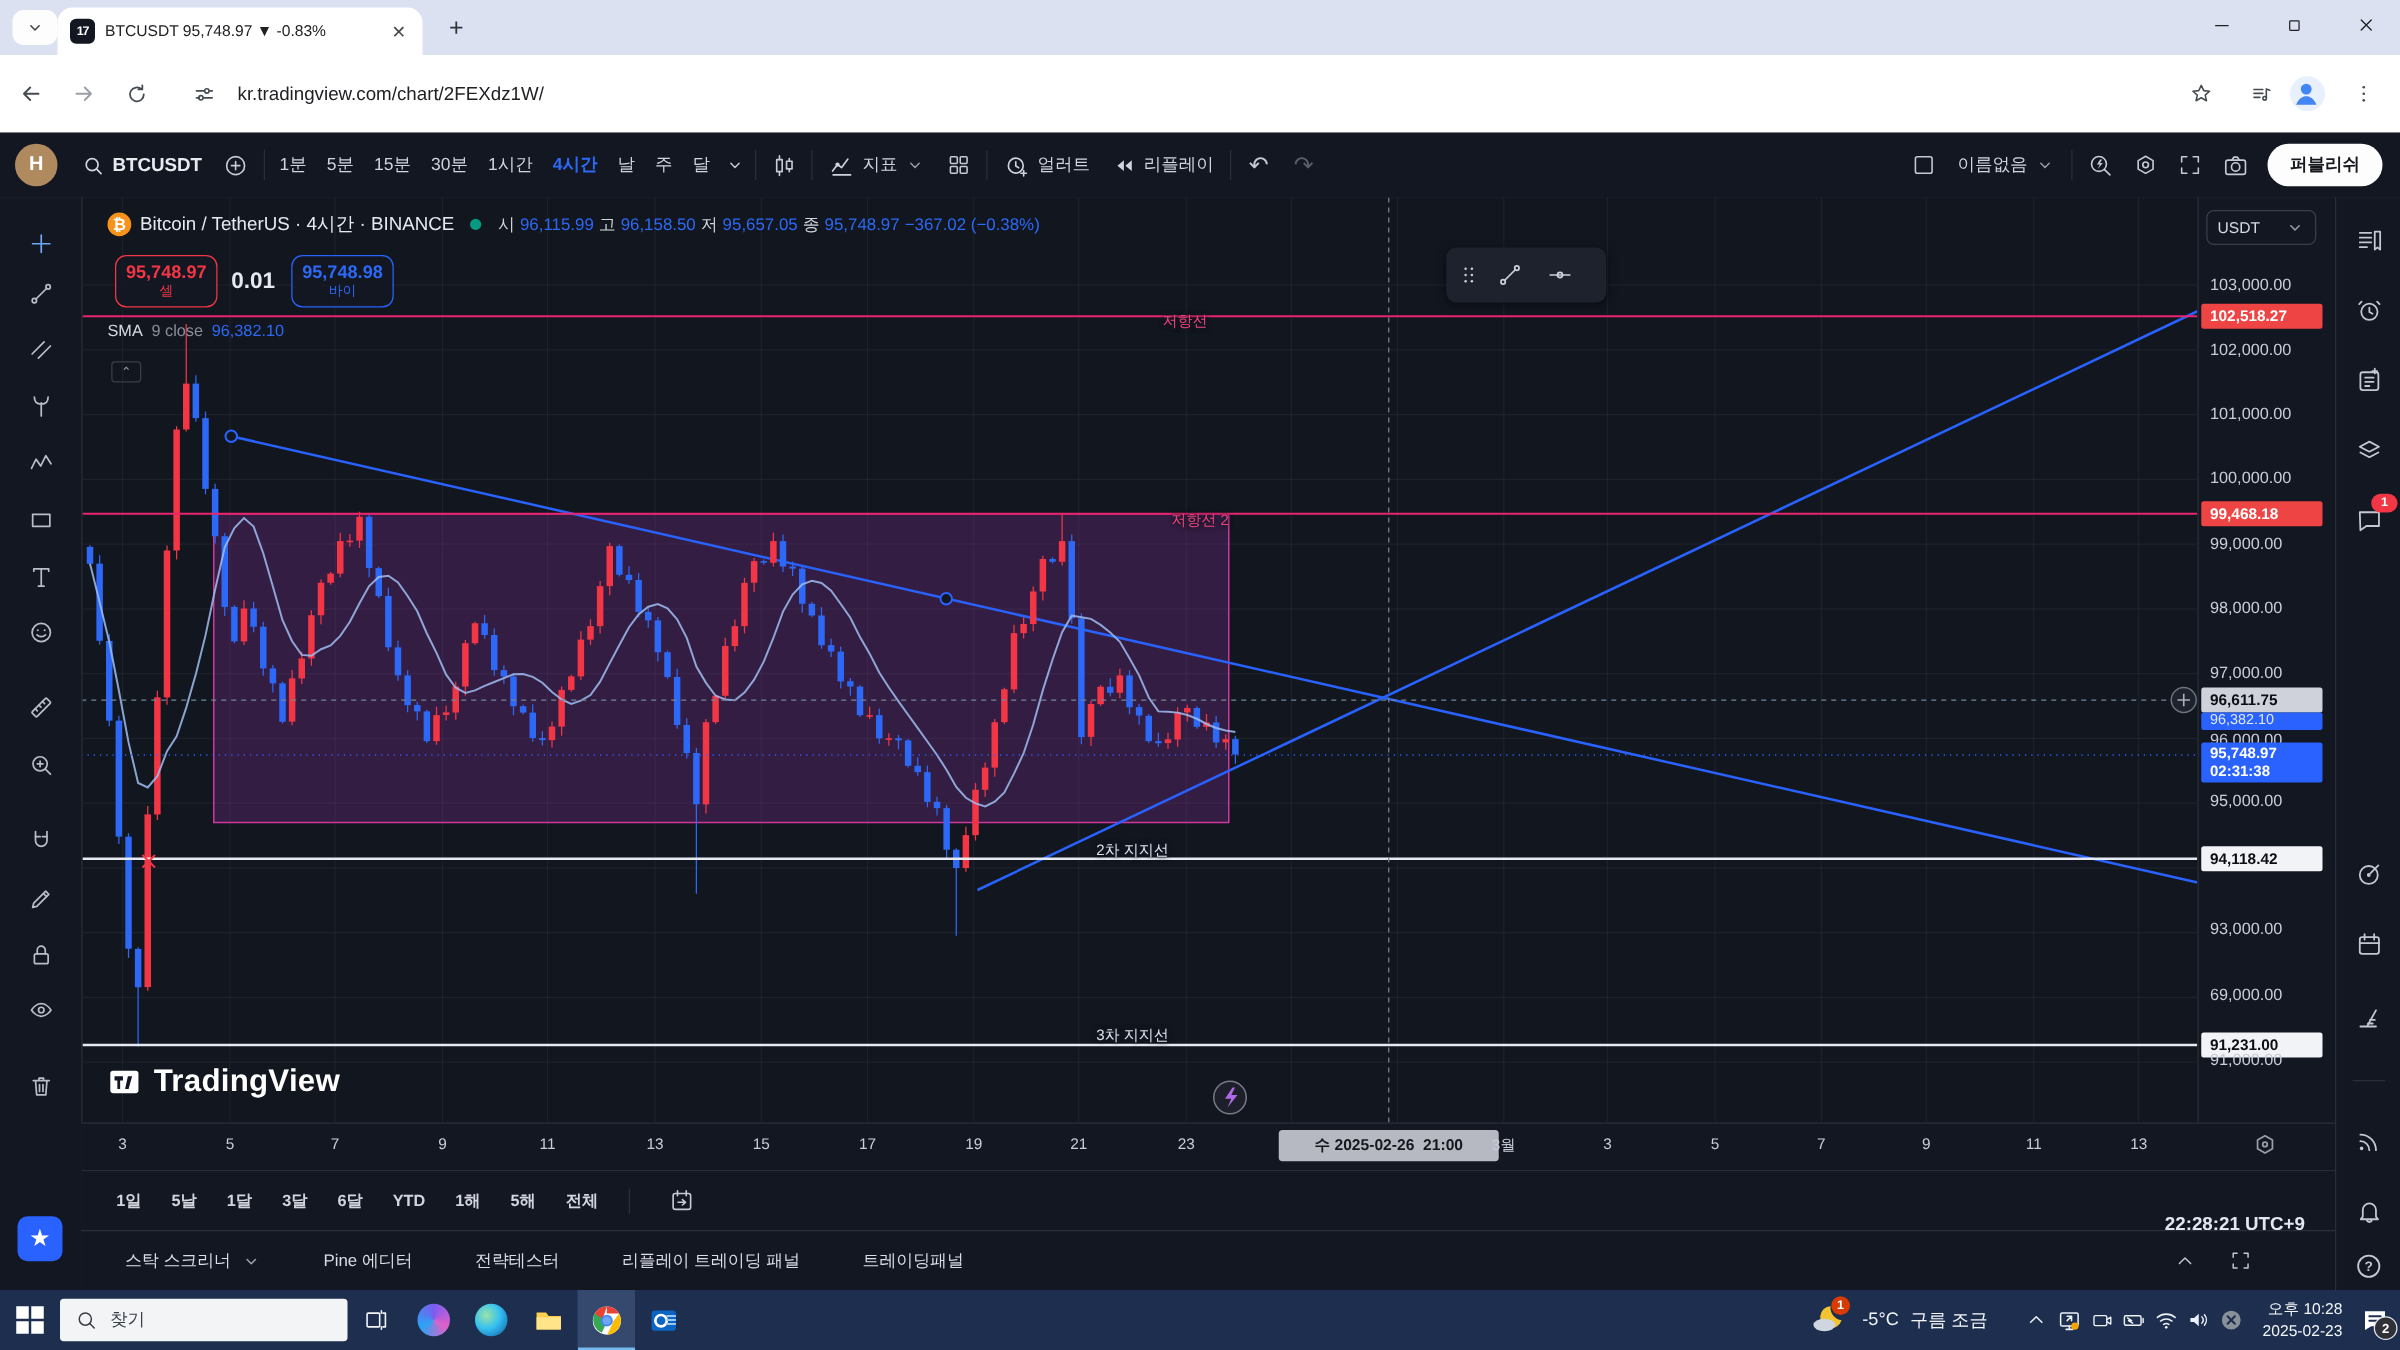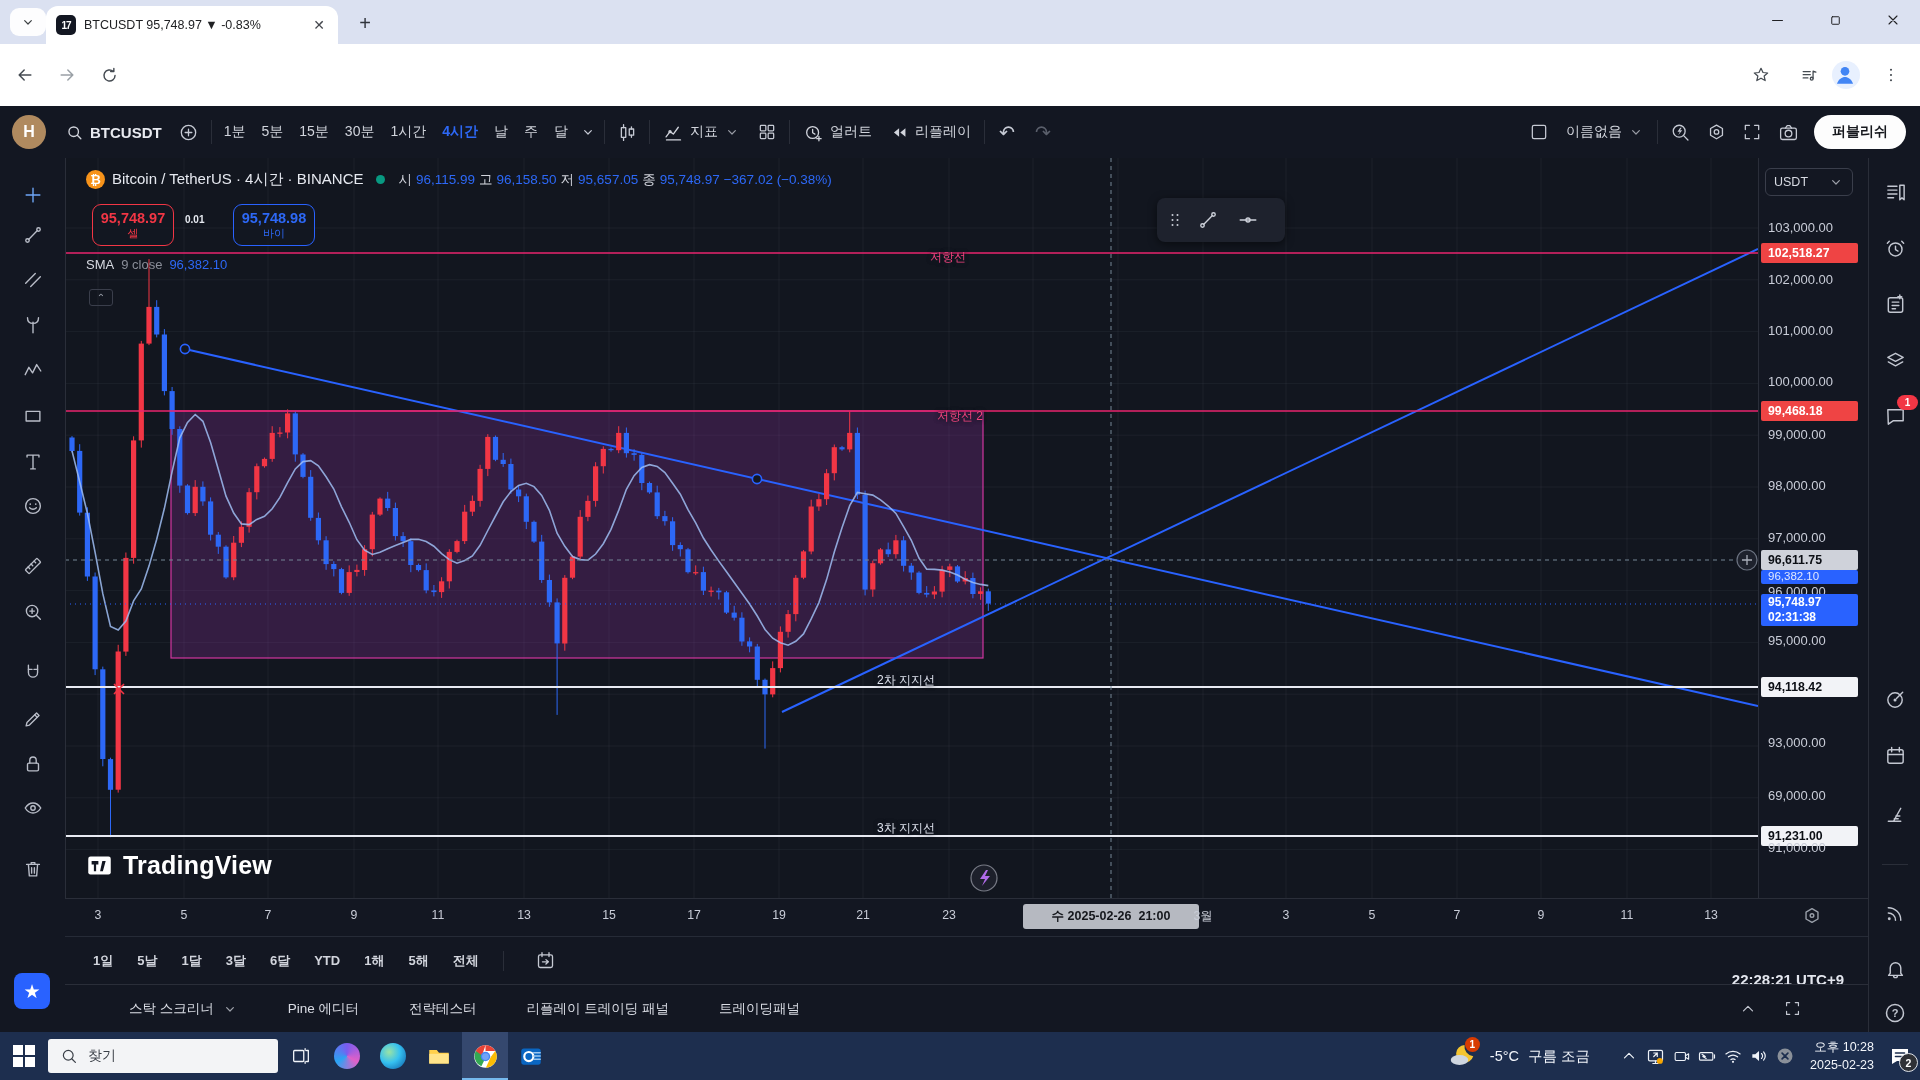--- a/index.html
+++ b/index.html
@@ -86,21 +86,21 @@
     display:flex;align-items:center;justify-content:center;}
   .greendot{width:9px;height:9px;border-radius:50%;background:#089981;margin:0 6px;}
   .ohlc{font-size:13.5px;color:#d1d4dc;display:flex;gap:4px;align-items:center;}
   .bv{color:#2d68f6;}
   .obtn{position:absolute;width:80px;height:40px;border-radius:9px;background:rgba(19,23,34,.85);display:flex;
     flex-direction:column;align-items:center;justify-content:center;line-height:1.15;}
   .obtn .v{font-size:14.5px;font-weight:bold;}
   .obtn .l{font-size:11px;}
   .sell{border:1.5px solid #f23645;color:#f23645;left:27px;top:46px;}
   .buy{border:1.5px solid #2962ff;color:#2d68f6;left:168px;top:46px;}
-  .spread{position:absolute;left:120px;top:56px;font-size:10px;font-weight:bold;color:#e6e9f0;}
+  .spread{position:absolute;left:120px;top:56px;font-size:18px;font-weight:bold;color:#e6e9f0;}
   .smarow{position:absolute;left:21px;top:99px;font-size:13px;display:flex;gap:7px;align-items:center;}
   .collapse{position:absolute;left:24px;top:131px;width:22px;height:15px;border:1px solid #3a3e4b;border-radius:3px;
     color:#9aa0aa;font-size:10px;display:flex;align-items:center;justify-content:center;}
   .anno{position:absolute;font-size:12px;white-space:nowrap;text-shadow:0 0 4px #131722,0 0 4px #131722;}
   .anno.pink{color:#f0437e;}
   .anno.white{color:#dfe3ee;}
   .wm{position:absolute;left:21px;top:693px;display:flex;align-items:center;gap:10px;color:#fff;}
   .wm .wmt{font-size:25px;font-weight:bold;letter-spacing:.2px;}
   .floattool{position:absolute;left:1092px;top:40px;width:128px;height:44px;background:#1e222d;border-radius:8px;
     box-shadow:0 2px 8px rgba(0,0,0,.5);display:flex;align-items:center;padding:0 8px;box-sizing:border-box;gap:10px;color:#cdd1da;}
@@ -180,20 +180,32 @@
           </svg>
         </span>
       </div>
     <div class="navic">
         <span>
           <svg viewBox="0 0 24 24" width="19" height="19" fill="none" stroke="currentColor" stroke-width="1.8" stroke-linecap="round" stroke-linejoin="round">
             <path d="M19 12a7 7 0 1 1-2.3-5.2M17.5 3v4h-4"></path>
           </svg>
         </span>
       </div>
+    <div id="omnibox">
+      <div class="navic">
+          <span>
+            <svg viewBox="0 0 24 24" width="19" height="19" fill="none" stroke="currentColor" stroke-width="1.6" stroke-linecap="round" stroke-linejoin="round">
+              <path d="M4 8.5h8M17.5 8.5H20M4 15.5h3M11 15.5h9"></path>
+              <circle cx="14.5" cy="8.5" r="2.2"></circle>
+              <circle cx="8.5" cy="15.5" r="2.2"></circle>
+            </svg>
+          </span>
+        </div>
+      <span class="urltext">kr.tradingview.com/chart/2FEXdz1W/</span>
+    </div>
     <div class="urlright">
       <div class="navic">
           <span>
             <svg viewBox="0 0 24 24" width="20" height="20" fill="none" stroke="currentColor" stroke-width="1.5" stroke-linecap="round" stroke-linejoin="round">
               <path d="M12 4l2.4 5 5.6.6-4.2 3.7 1.2 5.4-5-2.9-5 2.9 1.2-5.4L4 9.6 9.6 9z"></path>
             </svg>
           </span>
         </div>
       <div class="navic">
           <span>
@@ -909,21 +921,21 @@
         <span>
           <svg viewBox="0 0 24 24" width="21" height="21" fill="none" stroke="currentColor" stroke-width="1.5" stroke-linecap="round" stroke-linejoin="round">
             <rect x="4" y="5.5" width="16" height="14.5" rx="2"></rect>
             <path d="M8 3v4.5M16 3v4.5M8.5 13.5h6M12.5 11l2.8 2.5-2.8 2.5"></path>
           </svg>
         </span>
       </span>
     <span class="clock">22:28:21 UTC+9</span>
   </div>
   <div id="tabsrow">
-    <span id="btabwrap" style="display:flex;gap:50px;align-items:center;margin-left:29px;">
+    <span id="btabwrap" style="display:flex;gap:50px;align-items:center;">
         <span class="btab">스탁 스크리너<span style="opacity: 0.7;">
             <svg viewBox="0 0 24 24" width="16" height="16" fill="none" stroke="currentColor" stroke-width="1.8" stroke-linecap="round" stroke-linejoin="round">
               <path d="M7 10l5 5 5-5"></path>
             </svg>
           </span></span>
         <span class="btab">Pine 에디터</span>
         <span class="btab">전략테스터</span>
         <span class="btab">리플레이 트레이딩 패널</span>
         <span class="btab">트레이딩패널</span>
       </span>

